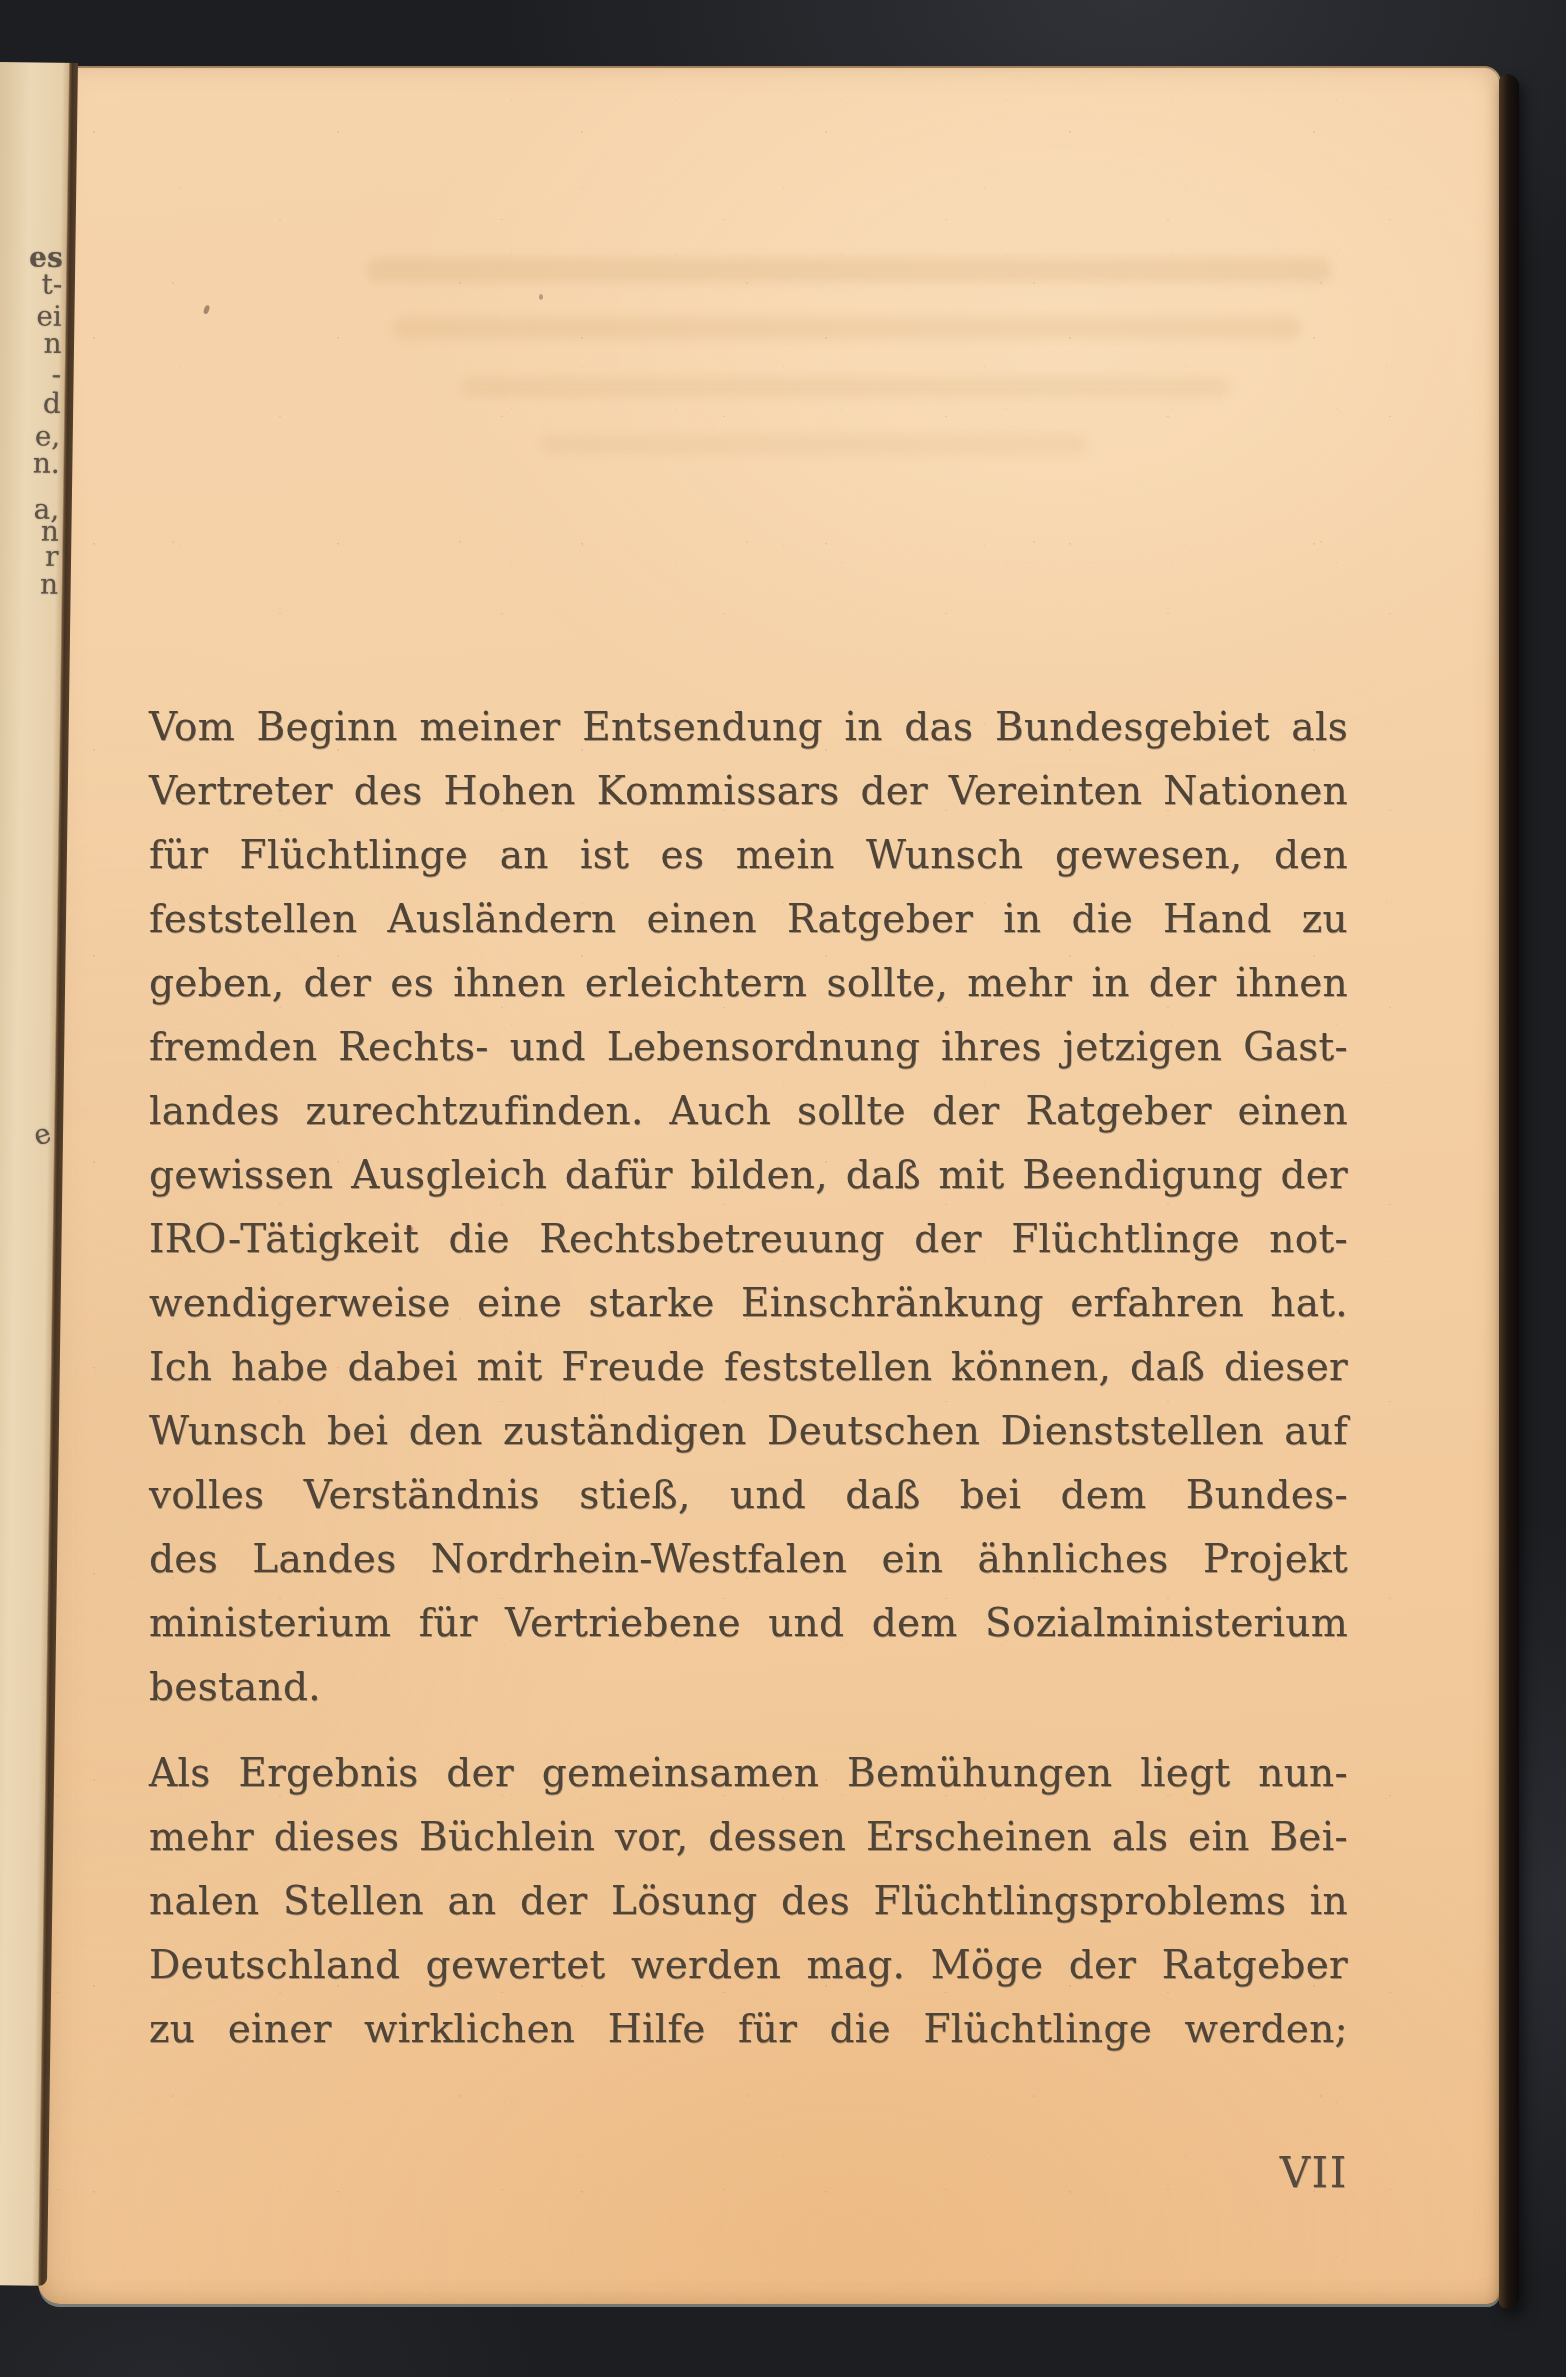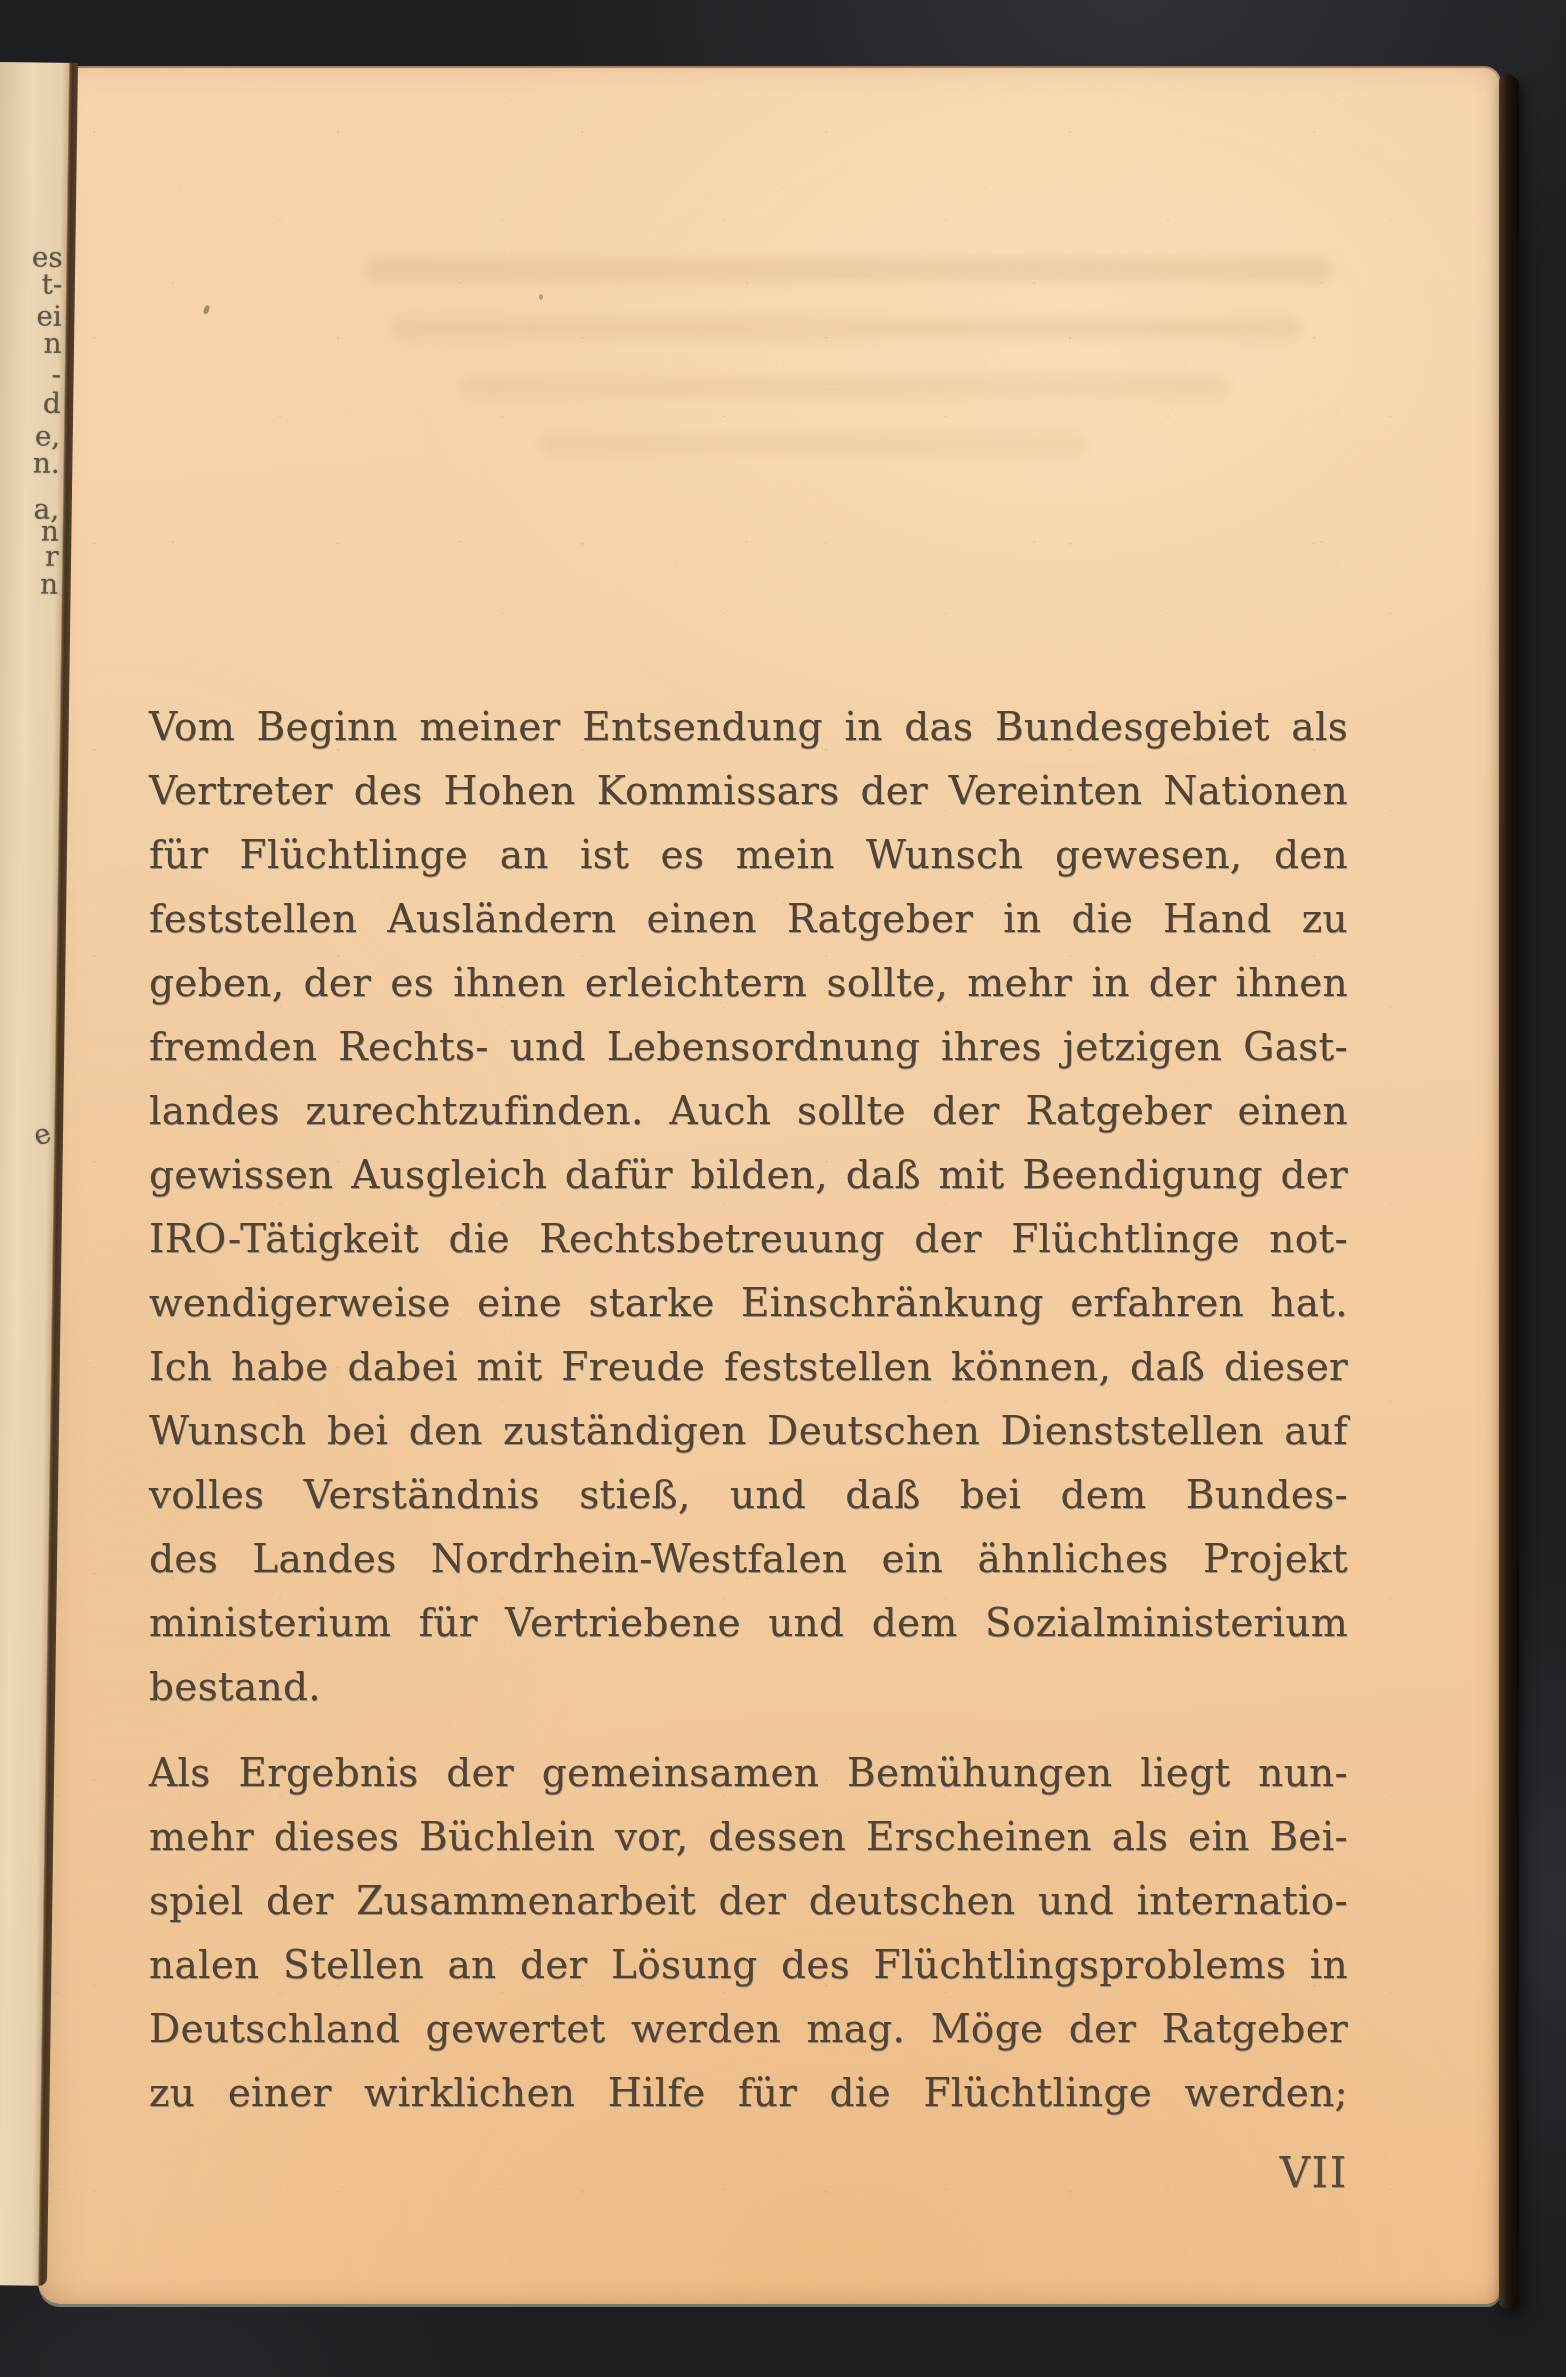--- a/index.html
+++ b/index.html
@@ -67,21 +67,21 @@
     background:linear-gradient(to right,#4a3622,#1d1510 45%,#0e0b08 100%);
     box-shadow:4.7px 7.8px 14px rgba(0,0,0,.55);}
 
   
   .left-page{position:absolute;left:0;top:62px;width:78px;height:2223px;
     transform:rotate(0.8deg);transform-origin:0 0;
     border-radius:0 0 7.8px 17px;
     background:linear-gradient(to right,#d9c29c,#ecd8b6 40%,#e6cfab 80%,#cdb28a 88%,#6b5138 90%,#46331f 93%,#543f2b 100%);}
   .frag{position:absolute;right:12.5px;font-size:28px;line-height:28px;color:#5d5348;
     text-shadow:0 0 1.6px rgba(93,83,72,.6);}
-  .frag:nth-of-type(1){top:181px;}
+  .frag:nth-of-type(1){top:181px;font-weight:bold;}
   .frag:nth-of-type(2){top:208px;}
   .frag:nth-of-type(3){top:240px;}
   .frag:nth-of-type(4){top:267px;}
   .frag:nth-of-type(5){top:298px;}
   .frag:nth-of-type(6){top:327px;}
   .frag:nth-of-type(7){top:360px;}
   .frag:nth-of-type(8){top:387px;}
   .frag:nth-of-type(9){top:433px;}
   .frag:nth-of-type(10){top:455px;}
   .frag:nth-of-type(11){top:480px;}
@@ -118,21 +118,20 @@
         <div class="line">Ich habe dabei mit Freude feststellen können, daß dieser</div>
         <div class="line">Wunsch bei den zuständigen Deutschen Dienststellen auf</div>
         <div class="line">volles Verständnis stieß, und daß bei dem Bundes-</div>
         <div class="line">des Landes Nordrhein-Westfalen ein ähnliches Projekt</div>
         <div class="line">ministerium für Vertriebene und dem Sozialministerium</div>
         <div class="line flush">bestand.</div>
       </div>
       <div class="paragraph para2">
         <div class="line">Als Ergebnis der gemeinsamen Bemühungen liegt nun-</div>
         <div class="line">mehr dieses Büchlein vor, dessen Erscheinen als ein Bei-</div>
-        <div class="line">spiel der Zusammenarbeit der deutschen und internatio-</div>
         <div class="line">nalen Stellen an der Lösung des Flüchtlingsproblems in</div>
         <div class="line">Deutschland gewertet werden mag. Möge der Ratgeber</div>
         <div class="line">zu einer wirklichen Hilfe für die Flüchtlinge werden;</div>
       </div>
     </div>
 
     <div class="page-number">VII</div>
   </div>
 
   <div class="book-edge"></div>

